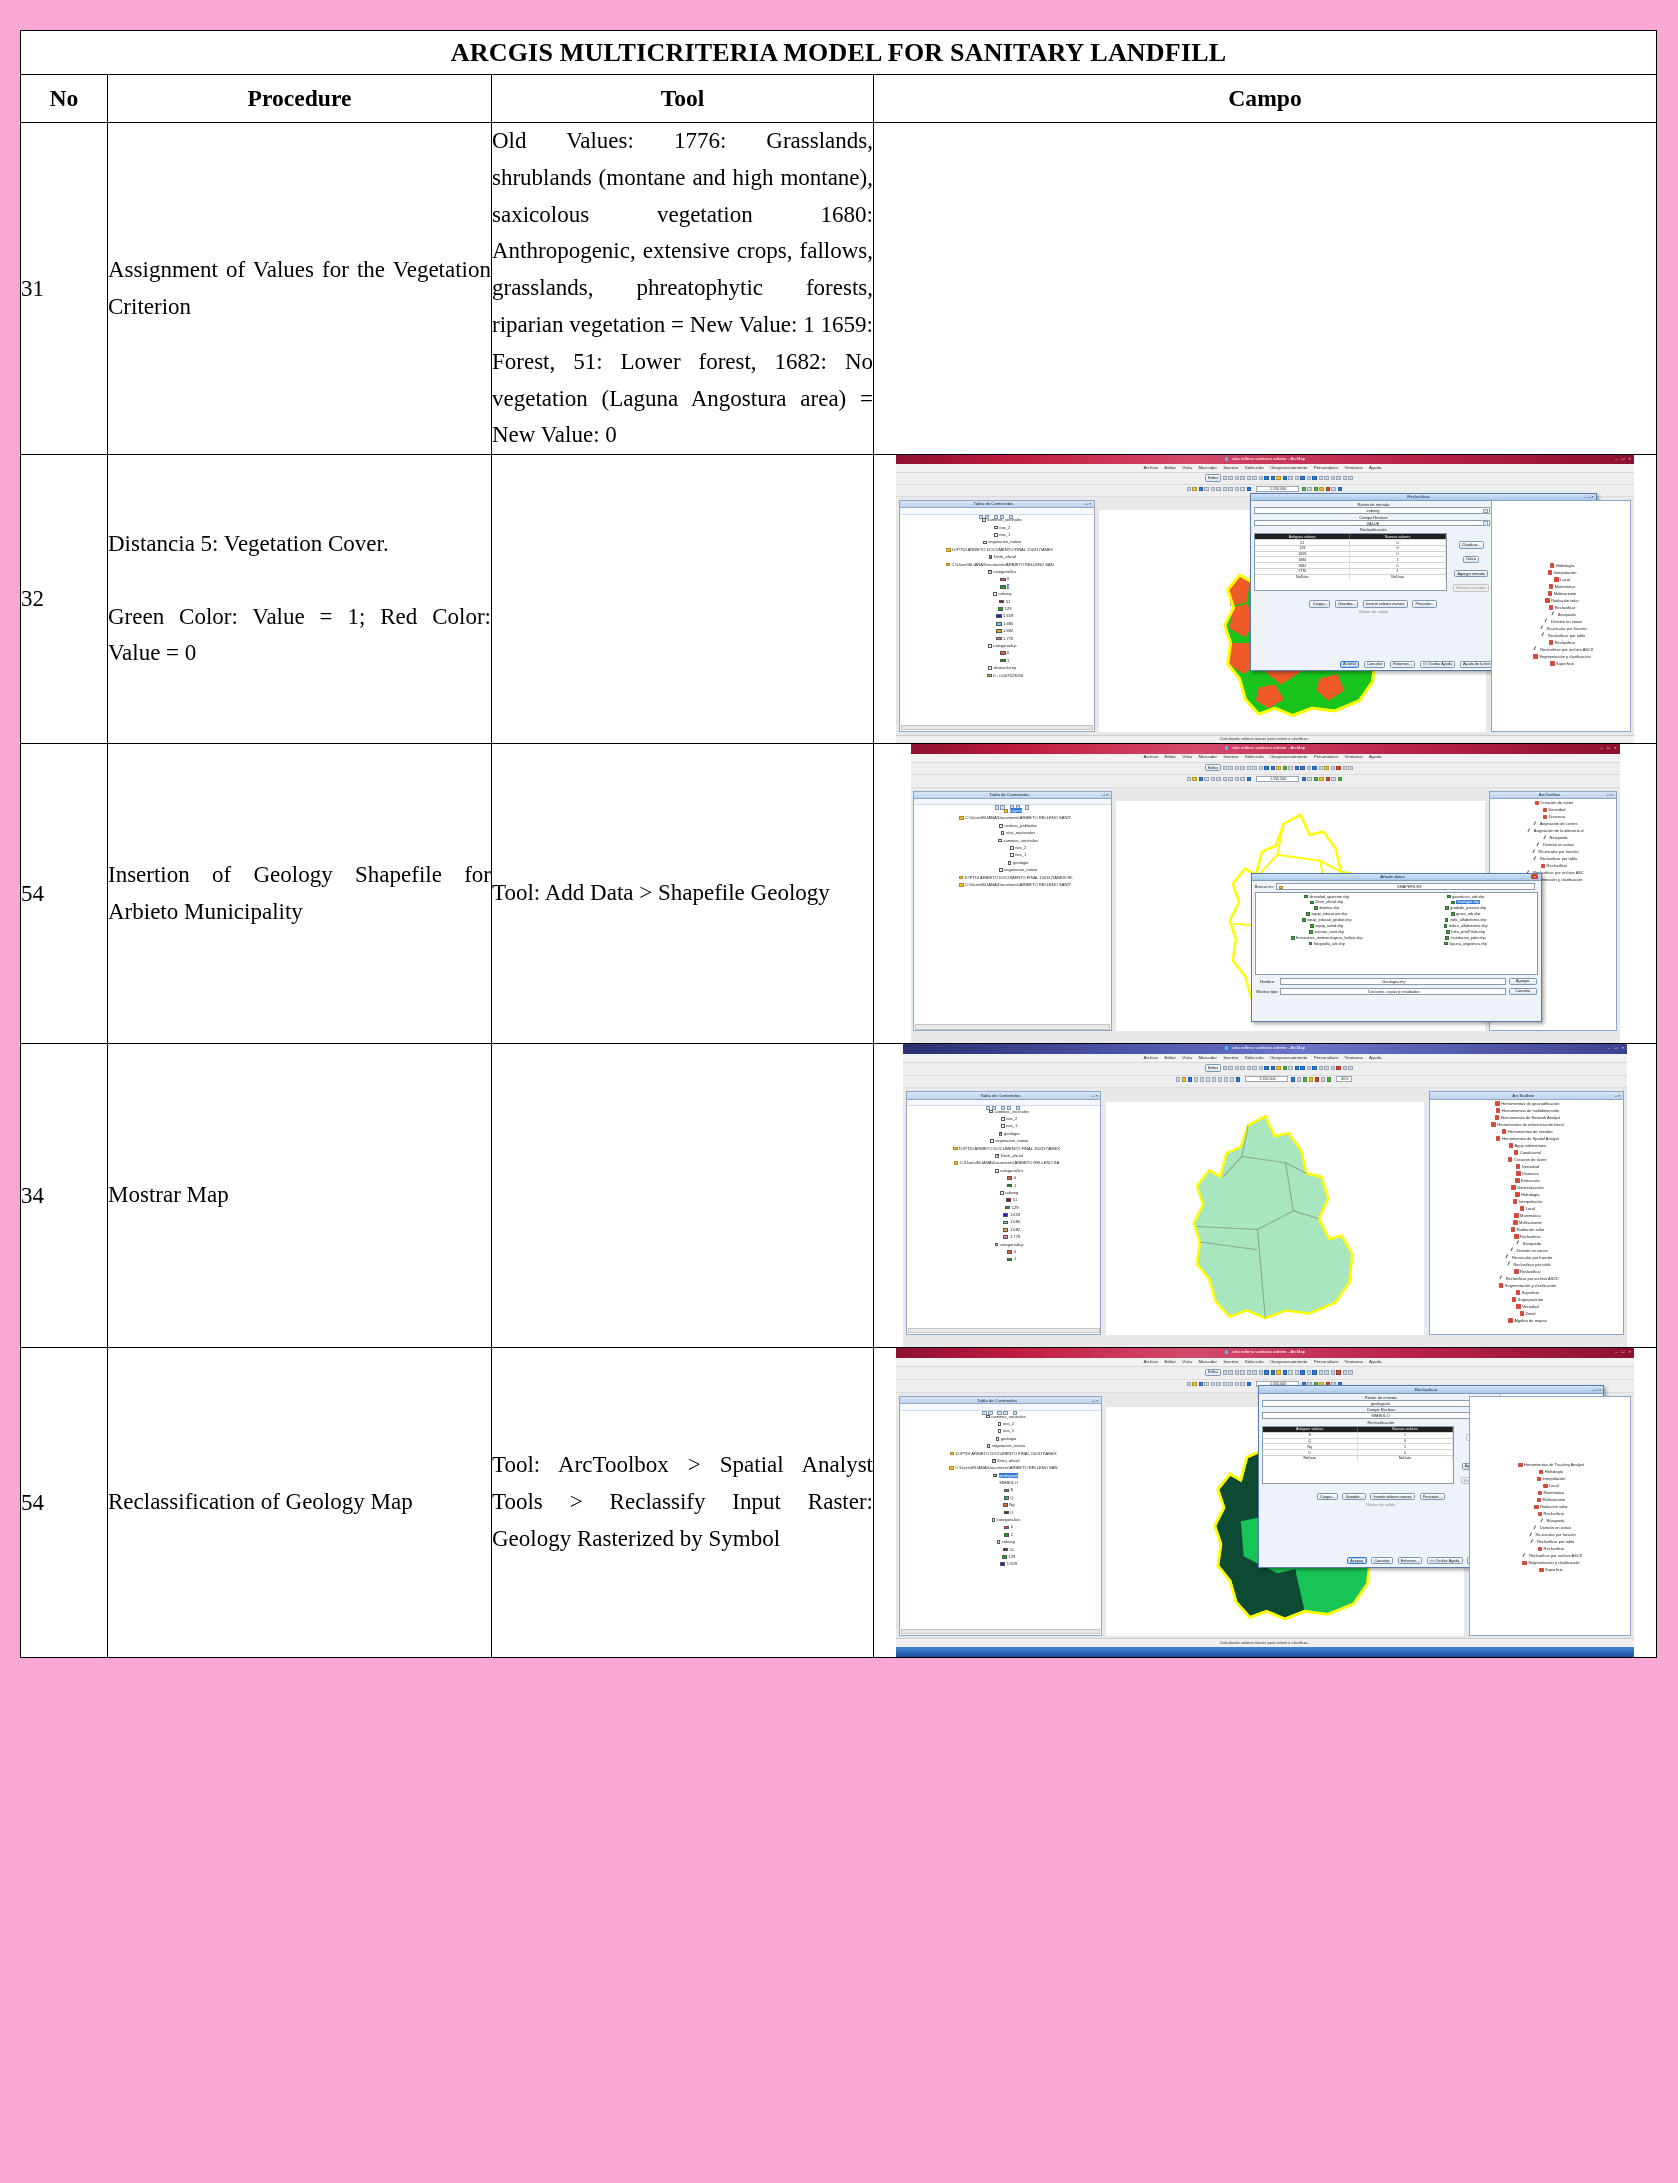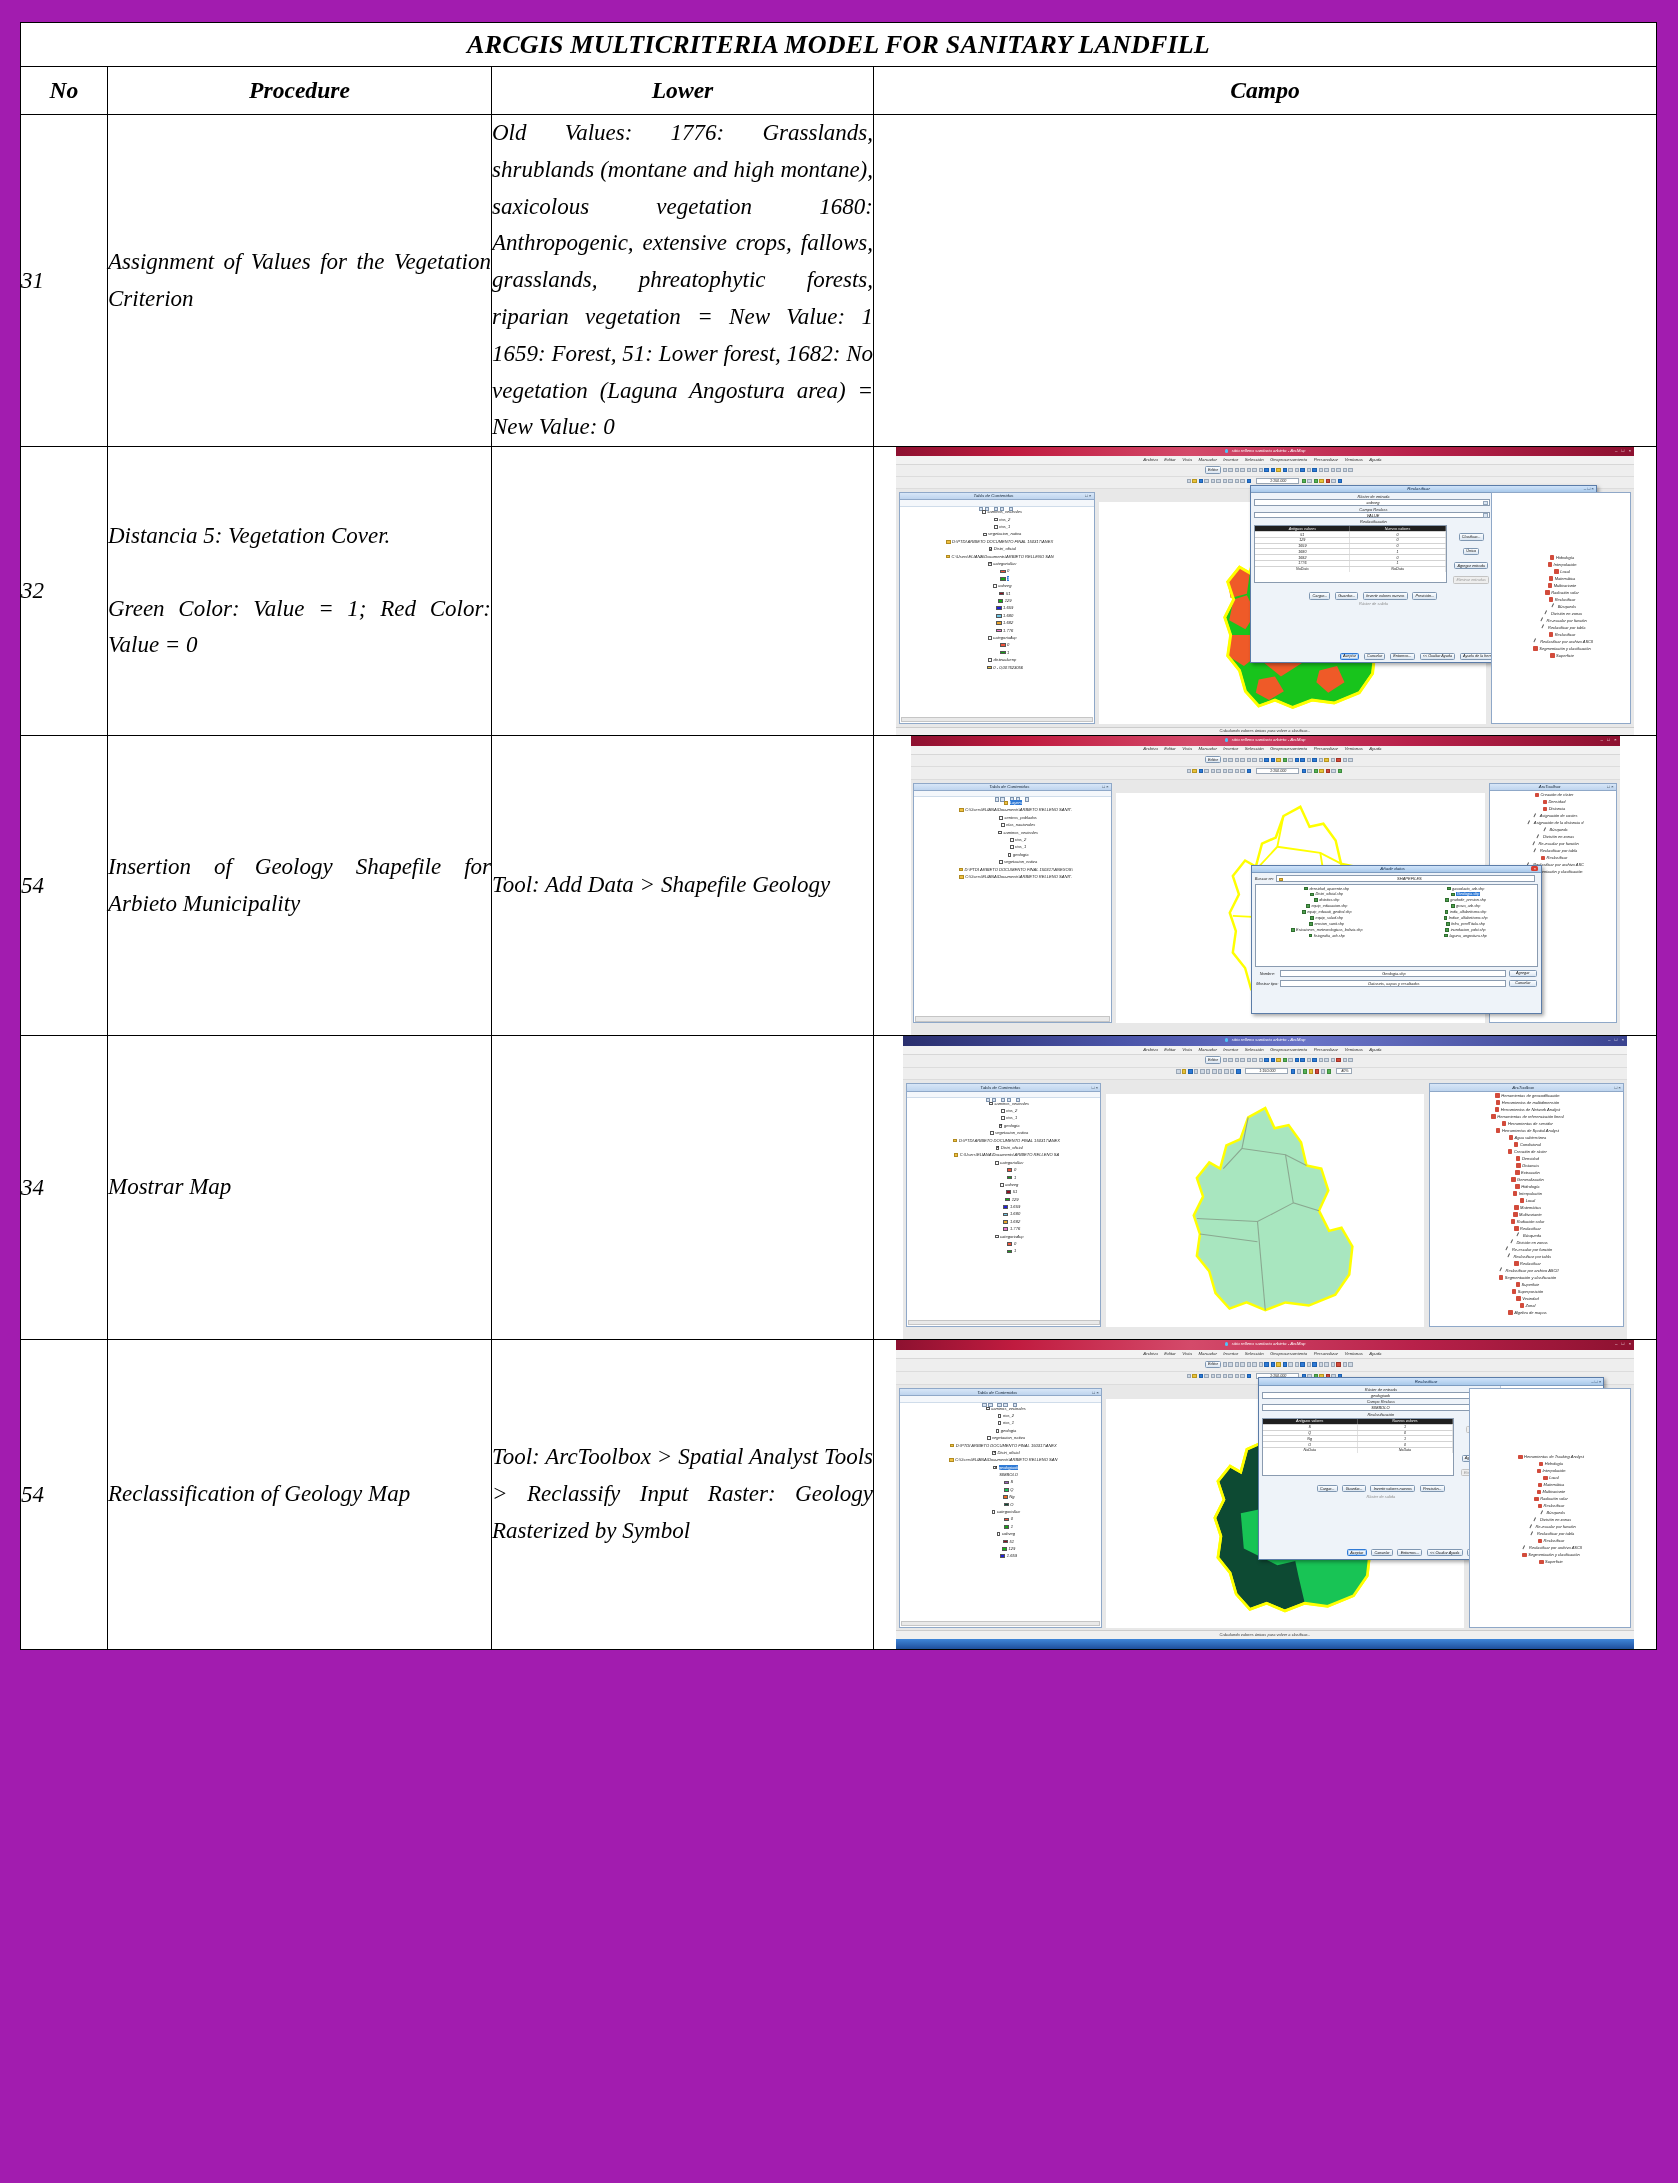--- a/index.html
+++ b/index.html
@@ -11,24 +11,23 @@
     width: 1679px;
     height: 2183px;
     font-family: "Liberation Serif", "DejaVu Serif", serif;
     color: #000000;
     overflow: hidden;
   }
   .page {
     position: relative;
     width: 1679px;
     height: 2183px;
-    background: #a21caf;
+    background: #f9a8d4;
     box-sizing: border-box;
-    padding: 22px 22px 0 20px;
-    font-style: italic;
+    padding: 30px 22px 0 20px;
   }
   table.doc-table {
     width: 1636px;
     border-collapse: collapse;
     table-layout: fixed;
   }
   table.doc-table td, table.doc-table th {
     border: 1.5px solid #000;
     vertical-align: middle;
     padding: 0;
@@ -209,21 +208,21 @@
     </colgroup>
     <tbody>
 
       <tr>
         <td class="title-cell" colspan="4">ARCGIS MULTICRITERIA MODEL FOR SANITARY LANDFILL</td>
       </tr>
 
       <tr>
         <td class="hdr-cell">No</td>
         <td class="hdr-cell">Procedure</td>
-        <td class="hdr-cell">Lower</td>
+        <td class="hdr-cell">Tool</td>
         <td class="hdr-cell">Campo</td>
       </tr>
 
       <tr>
         <td class="cell-no">31</td>
         <td class="cell-text">Assignment of Values for the Vegetation Criterion</td>
         <td class="cell-text justify-all">Old Values: 1776: Grasslands, shrublands (montane and high montane), saxicolous vegetation 1680: Anthropogenic, extensive crops, fallows, grasslands, phreatophytic forests, riparian vegetation = New Value: 1 1659: Forest, 51: Lower forest, 1682: No vegetation (Laguna Angostura area) = New Value: 0</td>
         <td class="cell-win"></td>
       </tr>
 

